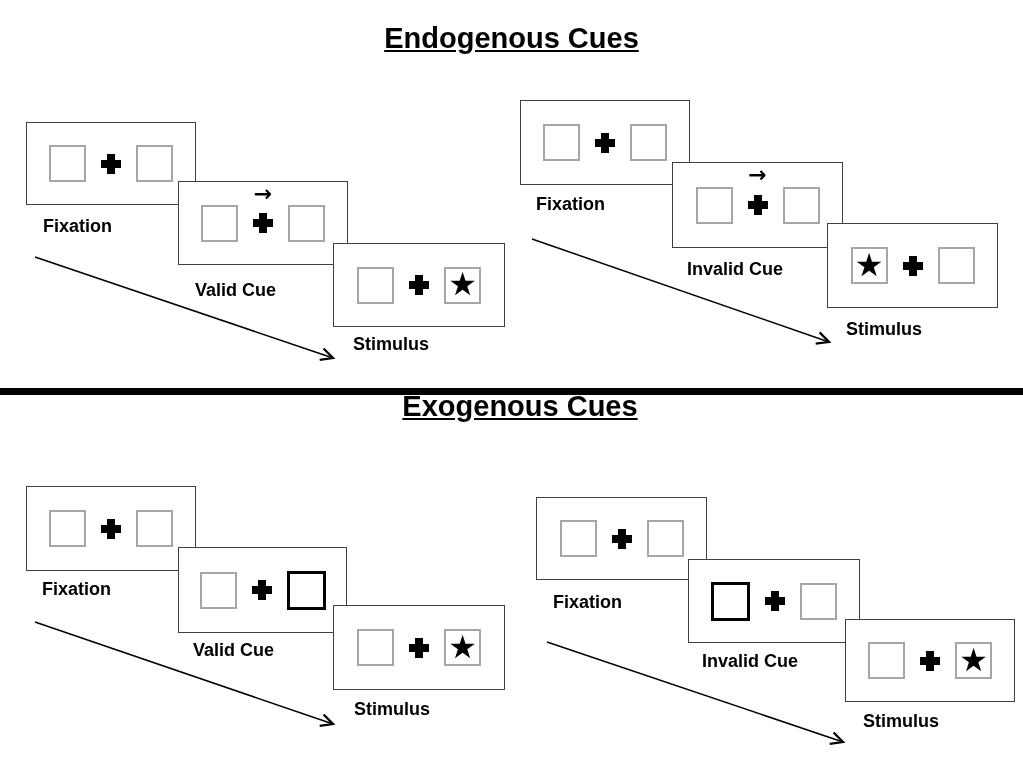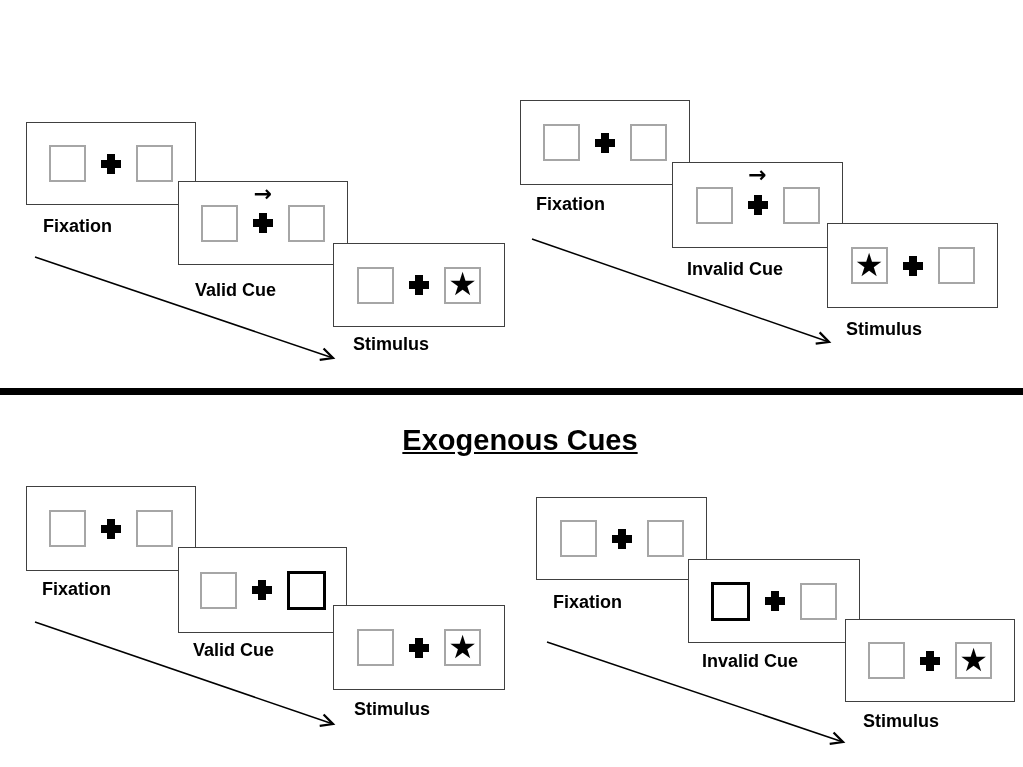--- a/index.html
+++ b/index.html
@@ -39,20 +39,21 @@
     font-size:18px;font-weight:bold;white-space:nowrap;
   }
   .tarrow{position:absolute;overflow:visible;}
   .divider{position:absolute;left:0;top:388px;width:1023px;height:7px;background:#000;}
 </style>
 </head>
 <body>
 
 <div id="canvas">
 
+  <div class="stitle" style="top:22px;">Endogenous Cues</div>
 
   <svg class="tarrow" style="left:25px;top:247px;" width="320" height="125">
     <defs>
         <marker id="ah1" markerWidth="12" markerHeight="12" refX="9" refY="5" orient="auto">
       <path d="M1,1 L9,5 L1,9" fill="none" stroke="#000" stroke-width="1.5"></path>
         </marker>
       </defs>
     <line x1="10" y1="10" x2="308" y2="111" stroke="#000" stroke-width="1.5" marker-end="url(#ah1)"></line>
   </svg>
 
@@ -108,21 +109,21 @@
     <div class="box">
       <span class="star">★</span>
     </div>
     <div class="plus"></div>
     <div class="box"></div>
   </div>
   <div class="plabel" style="left:846px;top:319px;">Stimulus</div>
 
   <div class="divider"></div>
 
-  <div class="stitle" style="top:424px;padding-left:17px;">Exogenous Cues</div>
+  <div class="stitle" style="top:390px;padding-left:17px;">Exogenous Cues</div>
 
   <svg class="tarrow" style="left:25px;top:612px;" width="320" height="125">
     <defs>
         <marker id="ah3" markerWidth="12" markerHeight="12" refX="9" refY="5" orient="auto">
       <path d="M1,1 L9,5 L1,9" fill="none" stroke="#000" stroke-width="1.5"></path>
         </marker>
       </defs>
     <line x1="10" y1="10" x2="308" y2="112" stroke="#000" stroke-width="1.5" marker-end="url(#ah3)"></line>
   </svg>
 

